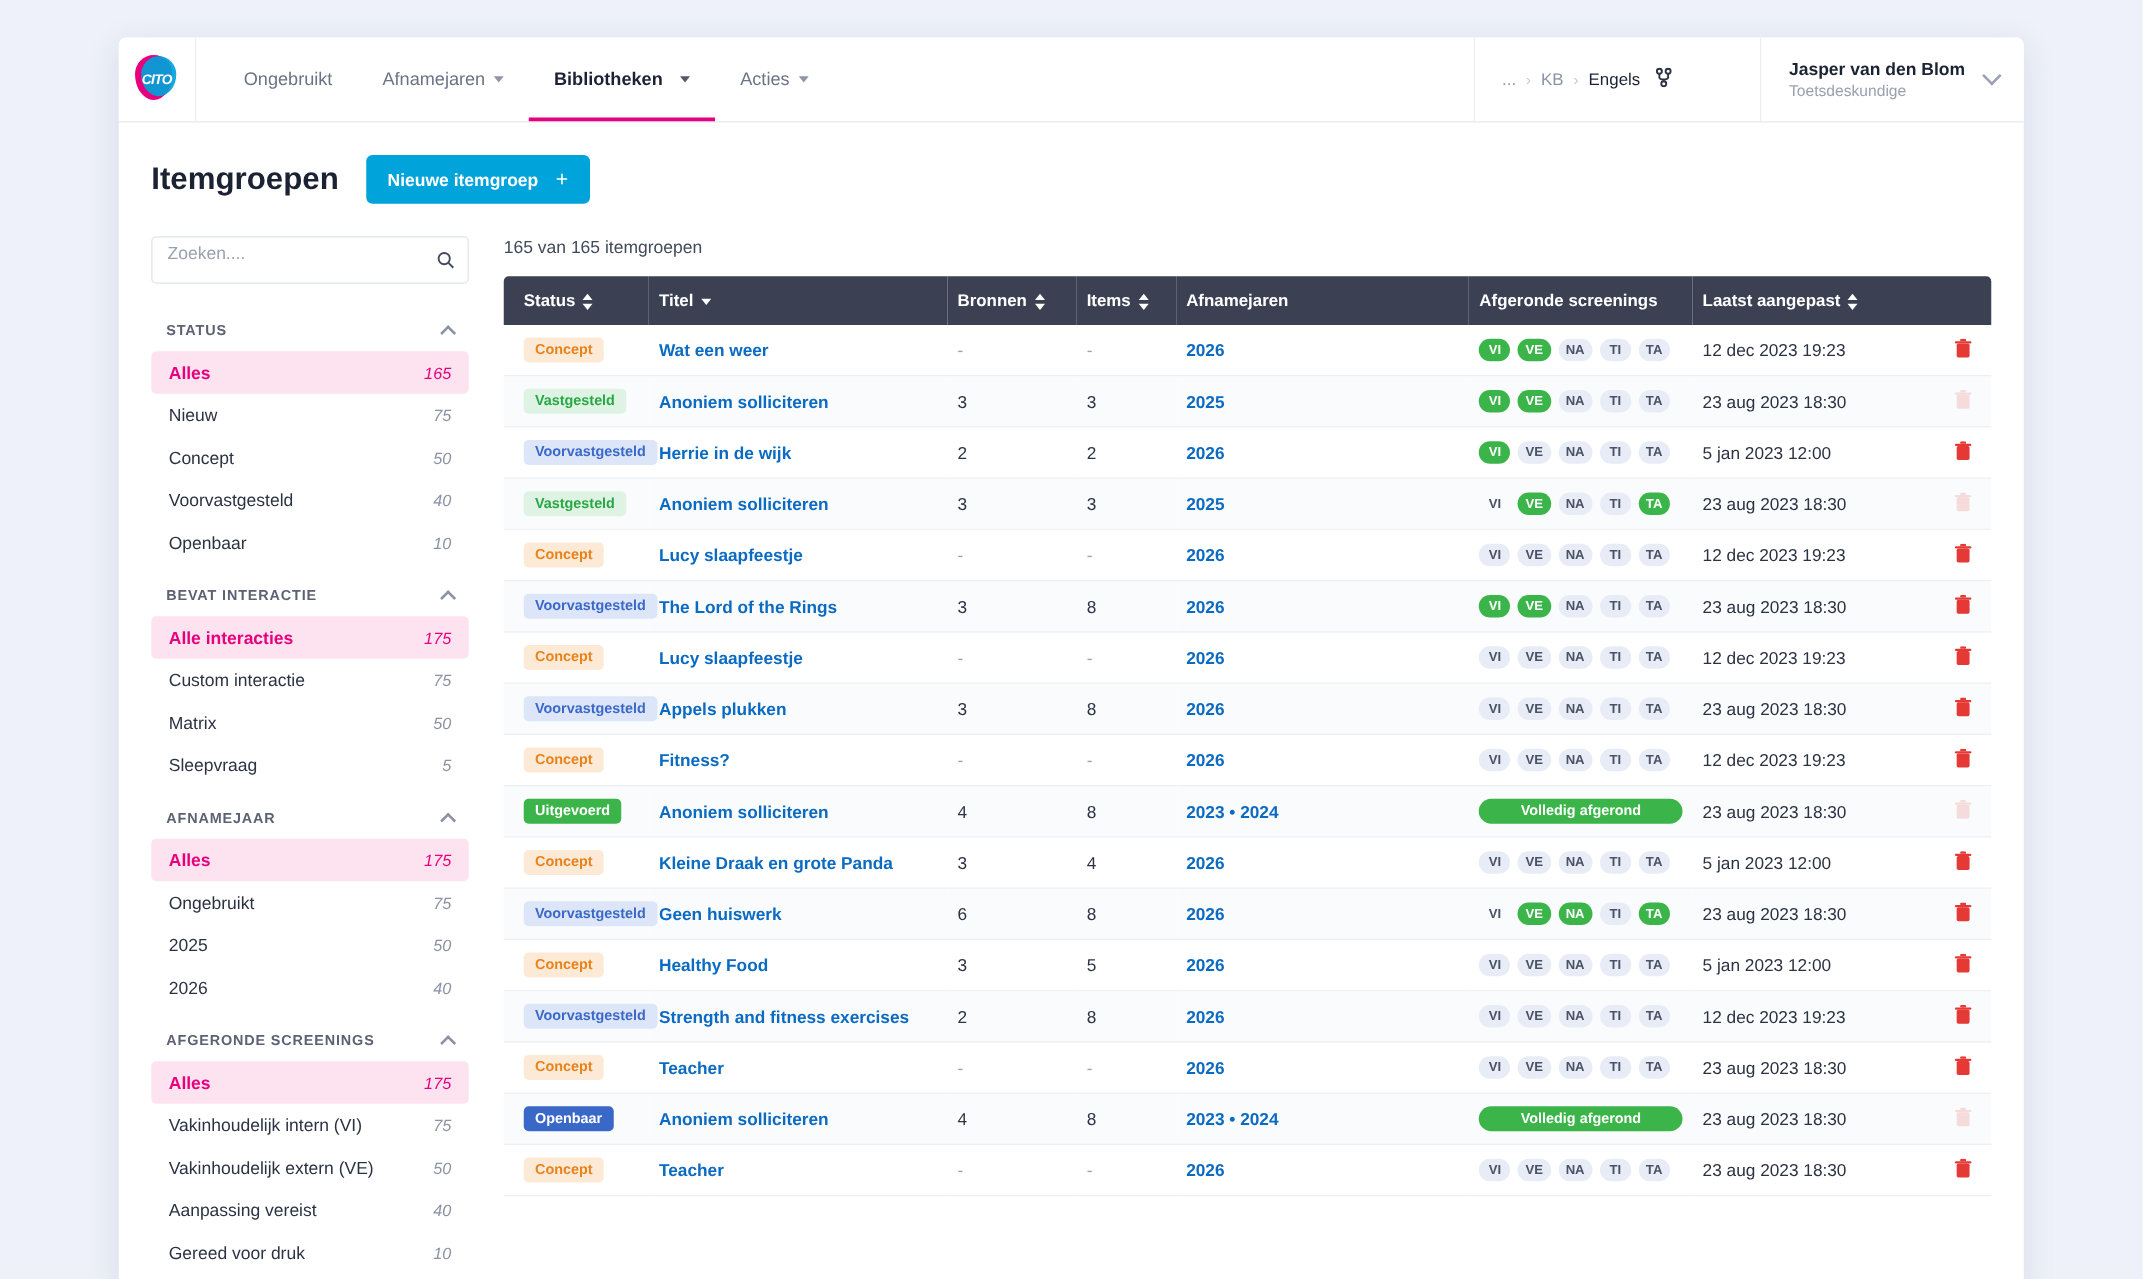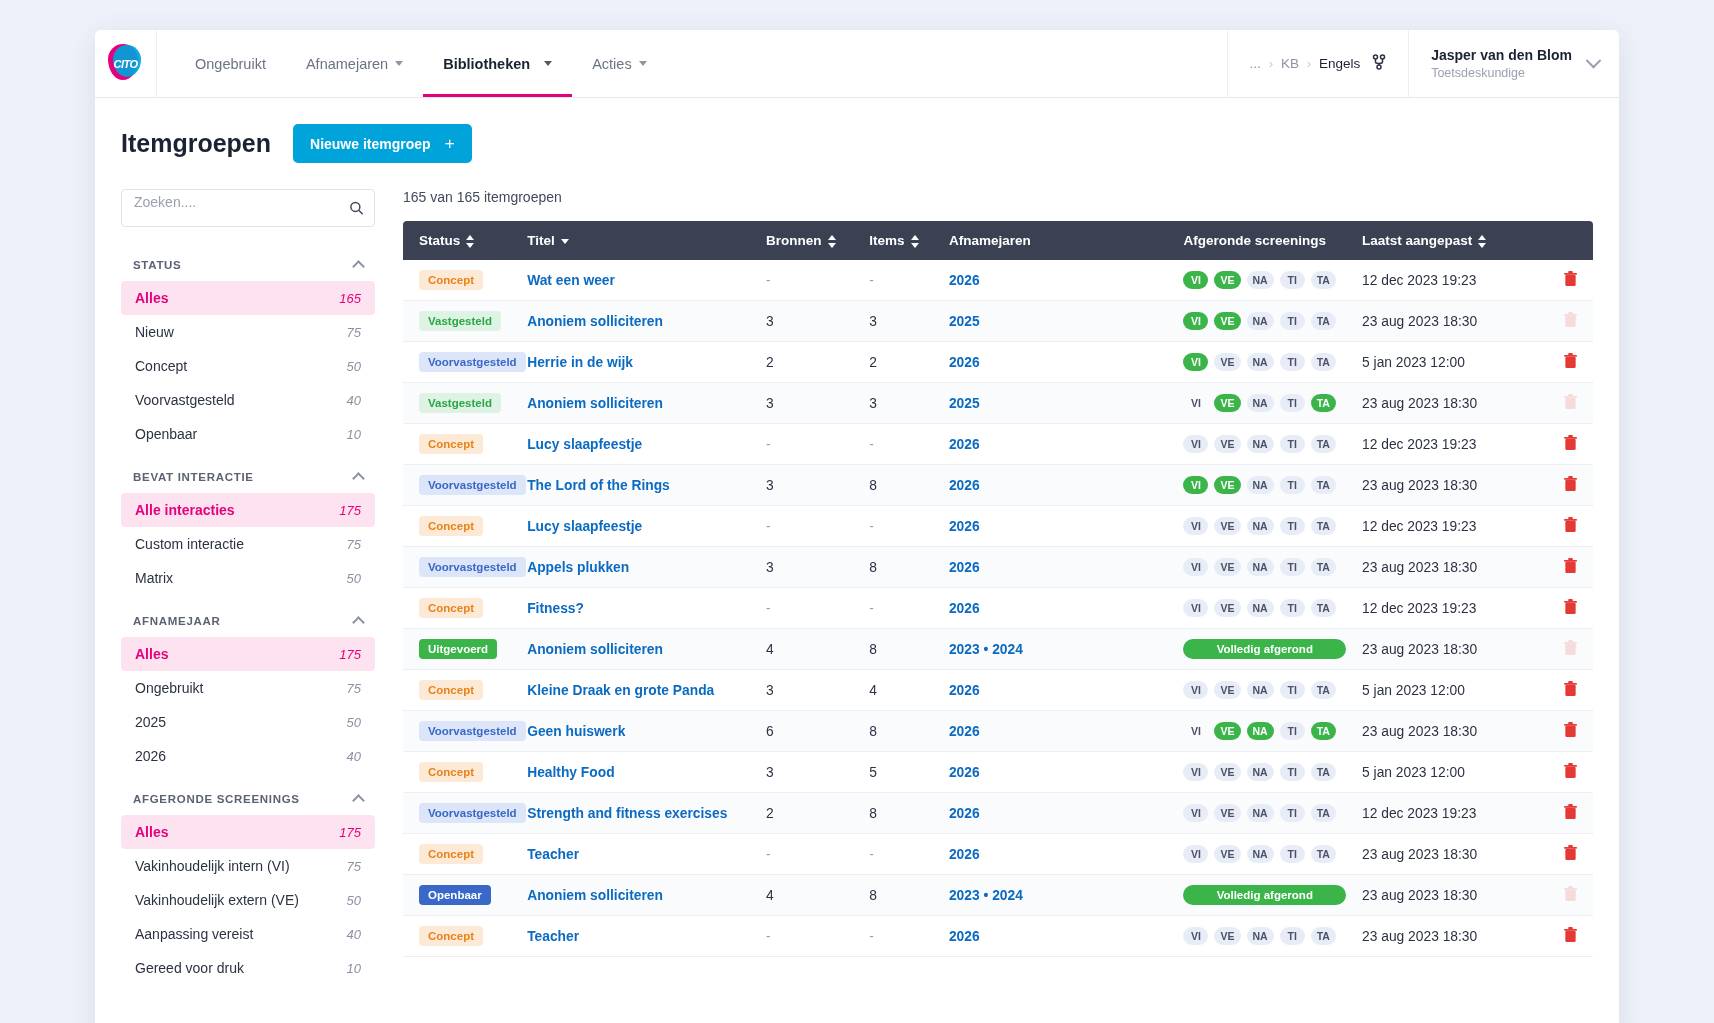--- a/index.html
+++ b/index.html
@@ -82,20 +82,21 @@
     border-left: 1px solid #eceff5;
     font-size: 13.5px; color:#8c93a3;
   }
   .breadcrumb .sep { color:#c3c8d4; font-size:12px; }
   .breadcrumb .crumb-active { color:#1b2233; font-weight:normal; }
   .branch-icon { margin-left:4px; color:#2b3242; }
   .userbox {
     display:flex; align-items:center; gap:16px;
     padding: 0 20px 0 22px;
     border-left: 1px solid #eceff5;
+    margin-left: 48px;
   }
   .user-name { font-size:14px; font-weight:bold; color:#1b2233; line-height:1.35;}
   .user-role { font-size:12.5px; color:#9aa0af; line-height:1.35;}
   .chev-down {
     width:11px; height:11px;
     border-right:2px solid #9aa0af; border-bottom:2px solid #9aa0af;
     transform: rotate(45deg) translate(-2px,-2px);
   }
 
   
@@ -350,20 +351,24 @@
                 <span class="nm">Alle interacties</span>
                 <span class="cnt">175</span>
               </div>
               <div class="filter-item">
                 <span class="nm">Custom interactie</span>
                 <span class="cnt">75</span>
               </div>
               <div class="filter-item">
                 <span class="nm">Matrix</span>
                 <span class="cnt">50</span>
+              </div>
+              <div class="filter-item">
+                <span class="nm">Sleepvraag</span>
+                <span class="cnt">5</span>
               </div>
             </div>
             <div class="filter-group">
               <div class="filter-head">
                 <span class="label">AFNAMEJAAR</span>
                 <span class="chev-up"></span>
               </div>
               <div class="filter-item sel">
                 <span class="nm">Alles</span>
                 <span class="cnt">175</span>

